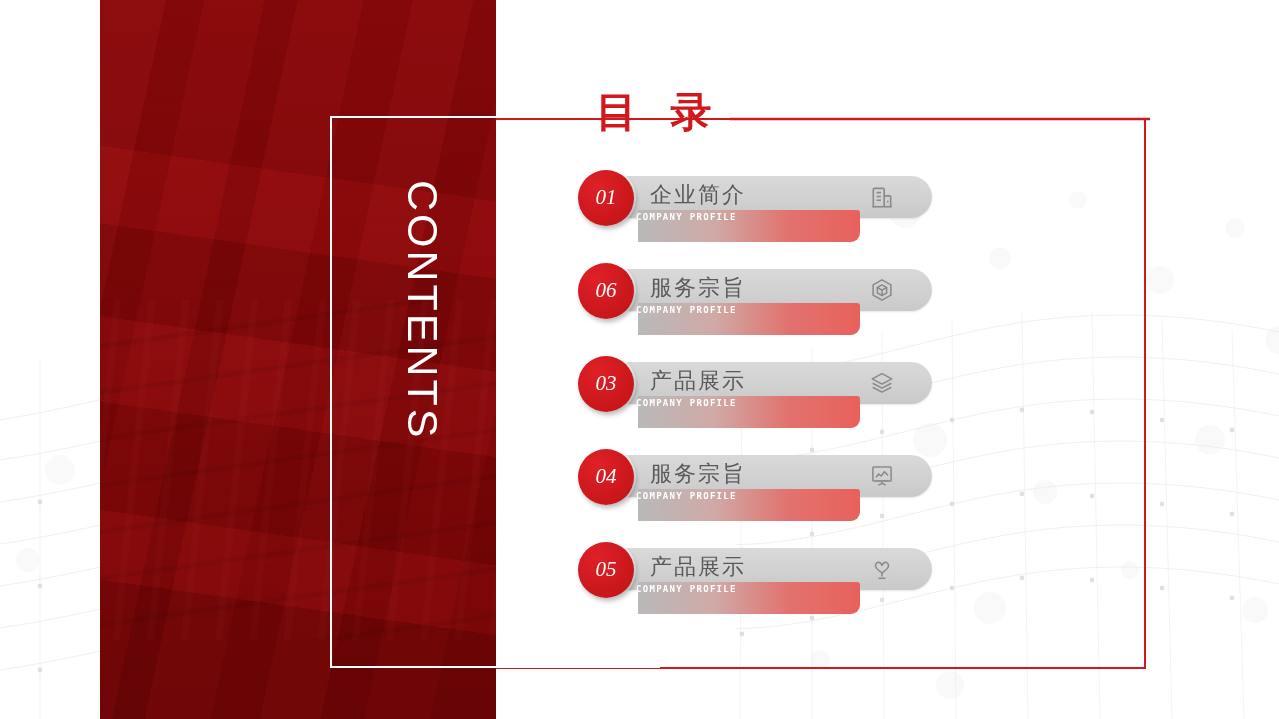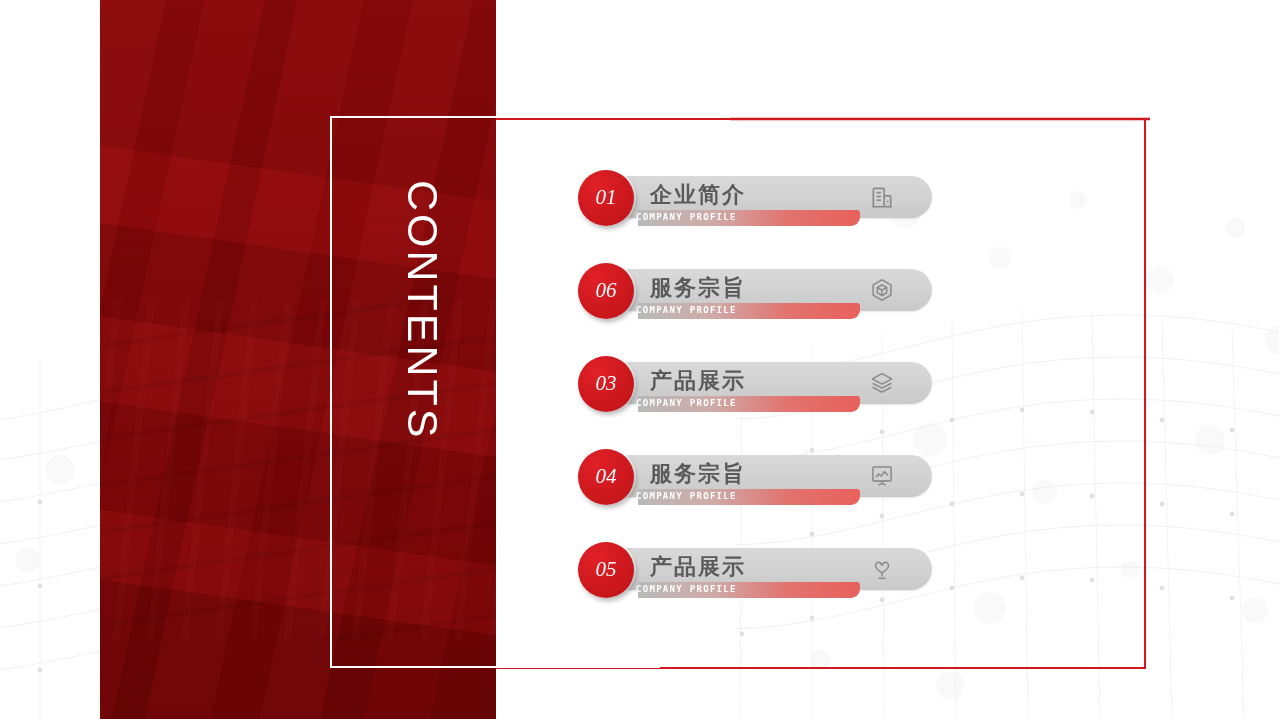--- a/index.html
+++ b/index.html
@@ -95,21 +95,21 @@
   .row{position:relative;height:93px;}
 
   .pill{
     position:absolute;left:28px;top:6px;
     width:326px;height:42px;border-radius:21px;
     background:linear-gradient(180deg,#d9d9d9 0%,#d2d2d2 48%,#c9c9c9 100%);
     box-shadow:0 1px 2px rgba(0,0,0,.10);
   }
   .sub-bar{
     position:absolute;left:60px;top:40px;
-    width:222px;height:16px;
+    width:222px;height:32px;
     border-bottom-right-radius:9px;
     border-top-right-radius:3px;
     background:linear-gradient(90deg,#b9b9b9 0%,#cfaaa7 34%,#e2726e 68%,#e8615c 100%);
   }
   .sub-bar .sub-txt{
     position:absolute;left:-2px;top:2px;
     color:#ffffff;font-size:9px;letter-spacing:1.3px;
     font-family:"DejaVu Sans Mono","Liberation Mono",monospace;
     font-weight:700;
     white-space:nowrap;
@@ -121,21 +121,21 @@
     display:flex;align-items:center;justify-content:center;
   }
   .num-circle span{
     color:#ffffff;font-size:21px;font-style:italic;font-weight:400;
     letter-spacing:0;
     font-family:"Liberation Serif","DejaVu Serif",serif;
     transform:translateY(-1px);
   }
   .row-label{
     position:absolute;left:72px;top:10px;
-    color:#5a5a5a;font-size:22px;letter-spacing:2px;font-weight:700;
+    color:#5a5a5a;font-size:22px;letter-spacing:2px;font-weight:400;
     font-family:"Liberation Sans","DejaVu Sans",sans-serif;
     white-space:nowrap;
   }
   .row-icon{
     position:absolute;left:290px;top:13px;width:28px;height:28px;
     color:#8a8a8a;
     display:flex;align-items:center;justify-content:center;
   }
   .row-icon svg{display:block;}
 </style>
@@ -264,20 +264,23 @@
   <div class="card-white"></div>
 
   <div class="white-frame"></div>
 
   <div class="contents-word">
     <span>CONTENTS</span>
   </div>
 
   <div class="card"></div>
 
+  <div class="title-wrap">
+    <div class="title-cn">目 录</div>
+  </div>
 
   <div class="rows">
 
     <div class="row">
       <div class="pill"></div>
       <div class="sub-bar">
         <div class="sub-txt">COMPANY PROFILE</div>
       </div>
       <div class="num-circle">
         <span>01</span>

